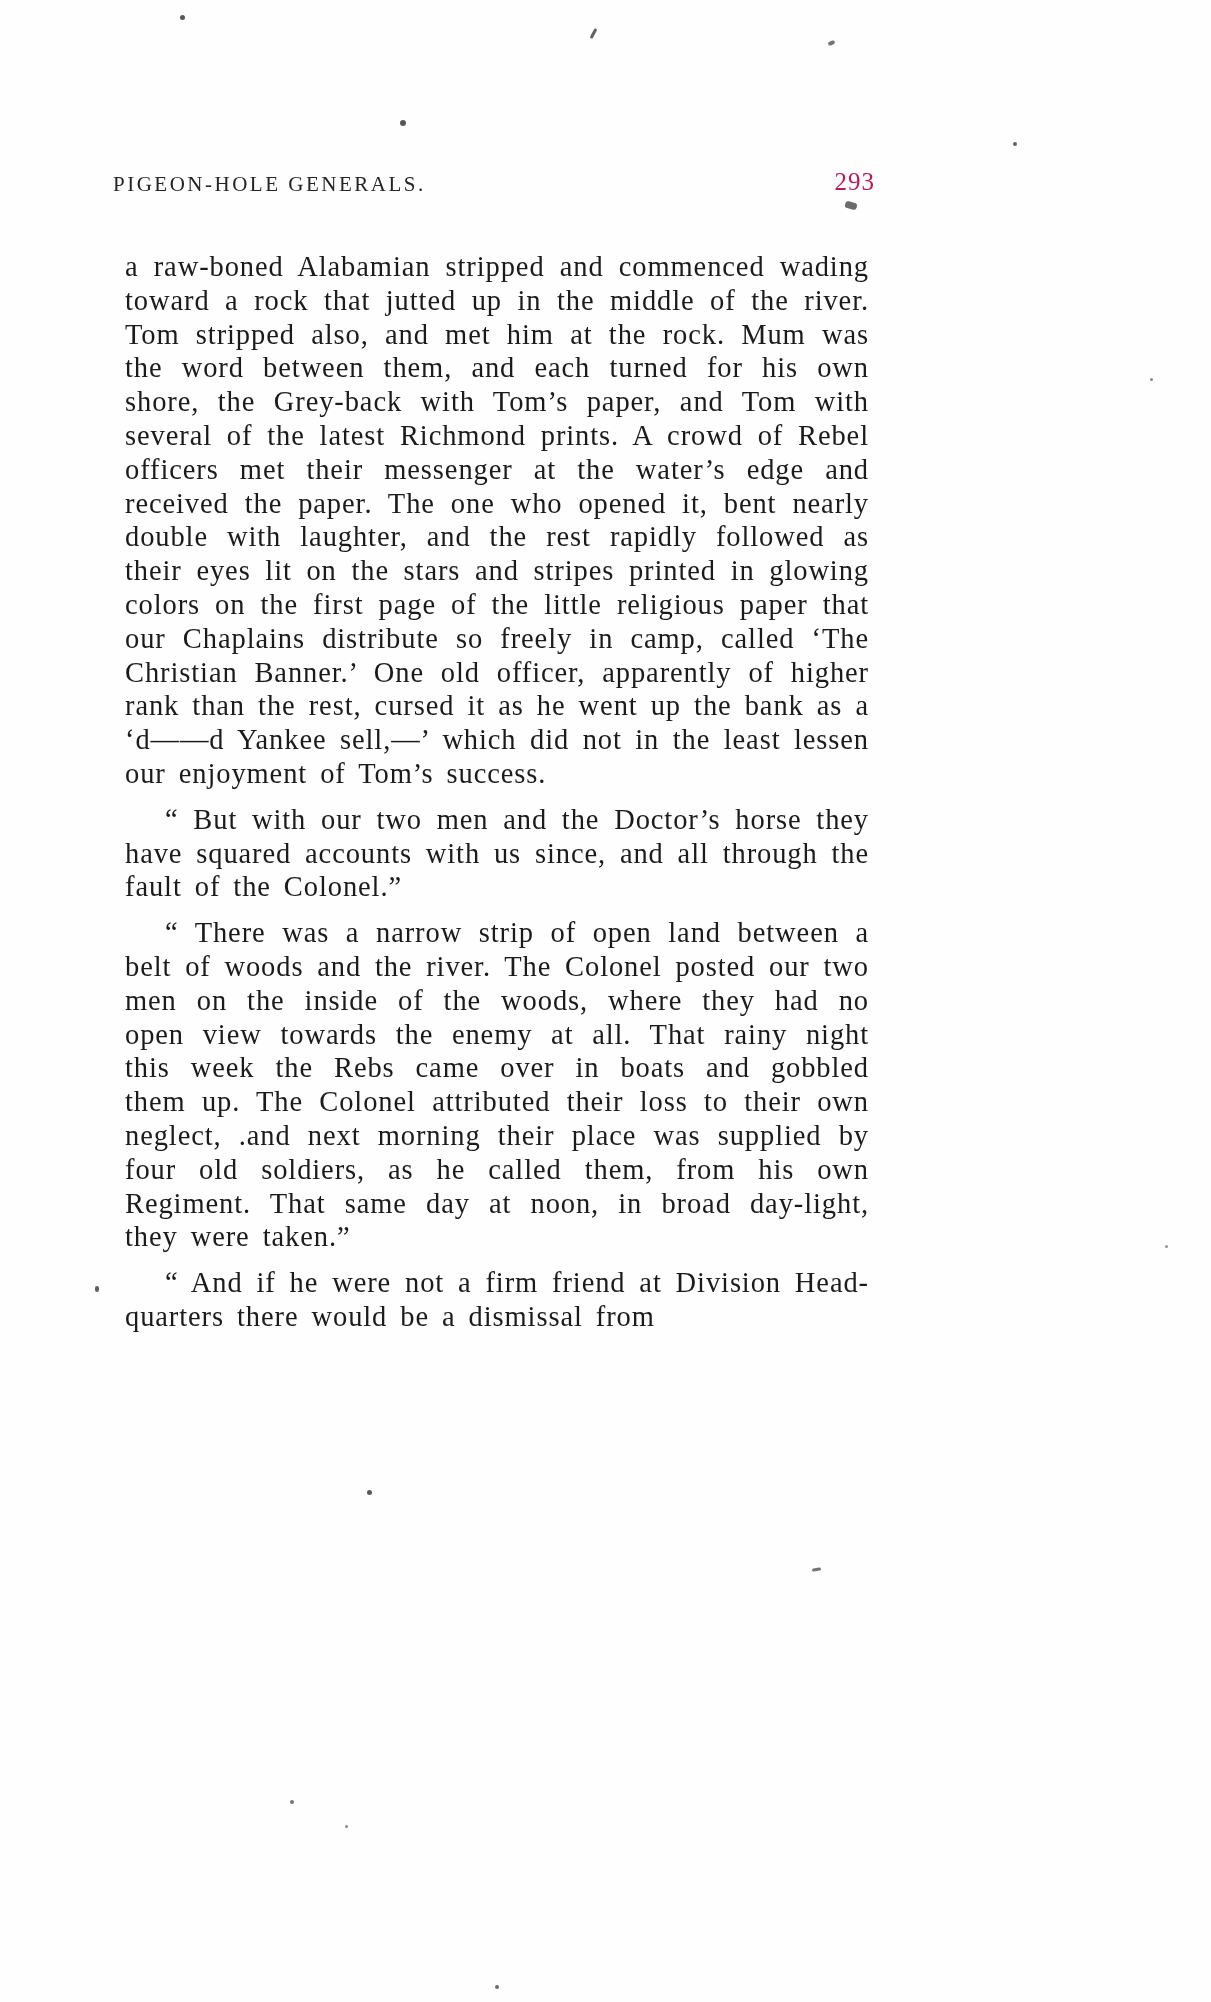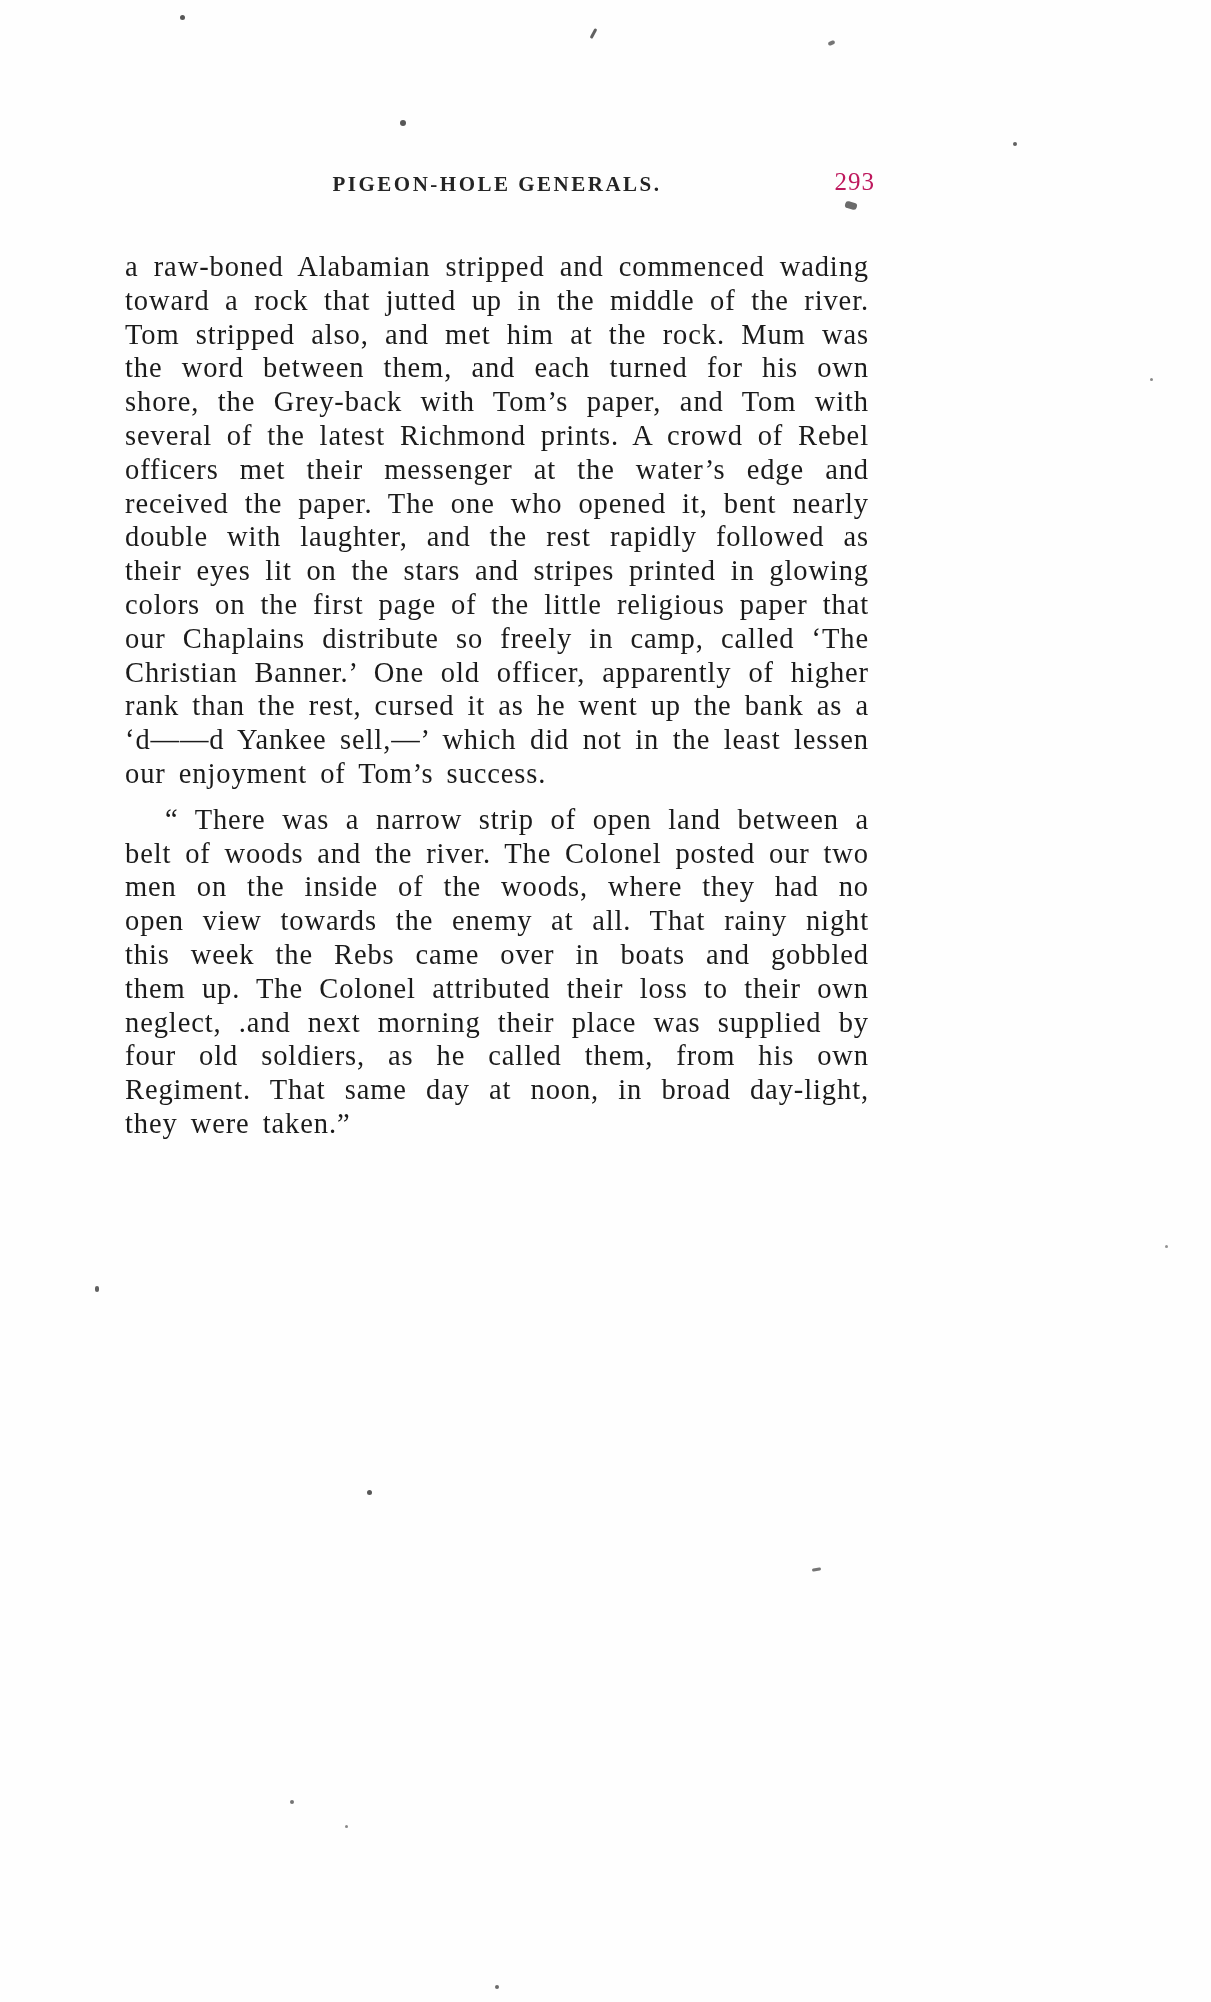--- a/index.html
+++ b/index.html
@@ -23,23 +23,22 @@
   }
   .running-header {
     position: absolute;
     top: 172px;
     left: 113px;
     width: 768px;
     height: 34px;
   }
   .header-title {
     display: block;
-    text-align: center;
     font-size: 21px;
-    font-weight: 700;
+    font-weight: 400;
     letter-spacing: 2.5px;
     color: #242424;
   }
   .page-number {
     position: absolute;
     right: 6px;
     top: -4px;
     font-size: 25px;
     letter-spacing: 1px;
     color: #be185d;
@@ -88,21 +87,23 @@
 
 <div class="page">
 
   <div class="running-header">
     <span class="header-title">PIGEON-HOLE GENERALS.</span>
     <span class="page-number">293</span>
   </div>
 
   <div class="text-block">
     <p class="para">a raw-boned Alabamian stripped and commenced wading toward a rock that jutted up in the middle of the river. Tom stripped also, and met him at the rock. Mum was the word between them, and each turned for his own shore, the Grey-back with Tom’s paper, and Tom with several of the latest Richmond prints. A crowd of Rebel officers met their messenger at the water’s edge and received the paper. The one who opened it, bent nearly double with laughter, and the rest rapidly followed as their eyes lit on the stars and stripes printed in glowing colors on the first page of the little religious paper that our Chaplains distribute so freely in camp, called ‘The Christian Banner.’ One old officer, apparently of higher rank than the rest, cursed it as he went up the bank as a ‘d——d Yankee sell,—’ which did not in the least lessen our enjoyment of Tom’s success.</p>
+    <p class="para indent">“ But with our two men and the Doctor’s horse they have squared accounts with us since, and all through the fault of the Colonel.”</p>
     <p class="para indent">“ There was a narrow strip of open land between a belt of woods and the river. The Colonel posted our two men on the inside of the woods, where they had no open view towards the enemy at all. That rainy night this week the Rebs came over in boats and gobbled them up. The Colonel attributed their loss to their own neglect, .and next morning their place was supplied by four old soldiers, as he called them, from his own Regiment. That same day at noon, in broad day-light, they were taken.”</p>
+    <p class="para indent">“ And if he were not a firm friend at Division Head-quarters there would be a dismissal from</p>
   </div>
 
   <span class="speck s1"></span>
   <span class="speck s2"></span>
   <span class="speck s3"></span>
   <span class="speck s4"></span>
   <span class="speck s5"></span>
   <span class="speck s6"></span>
   <span class="speck s7"></span>
   <span class="speck s8"></span>

